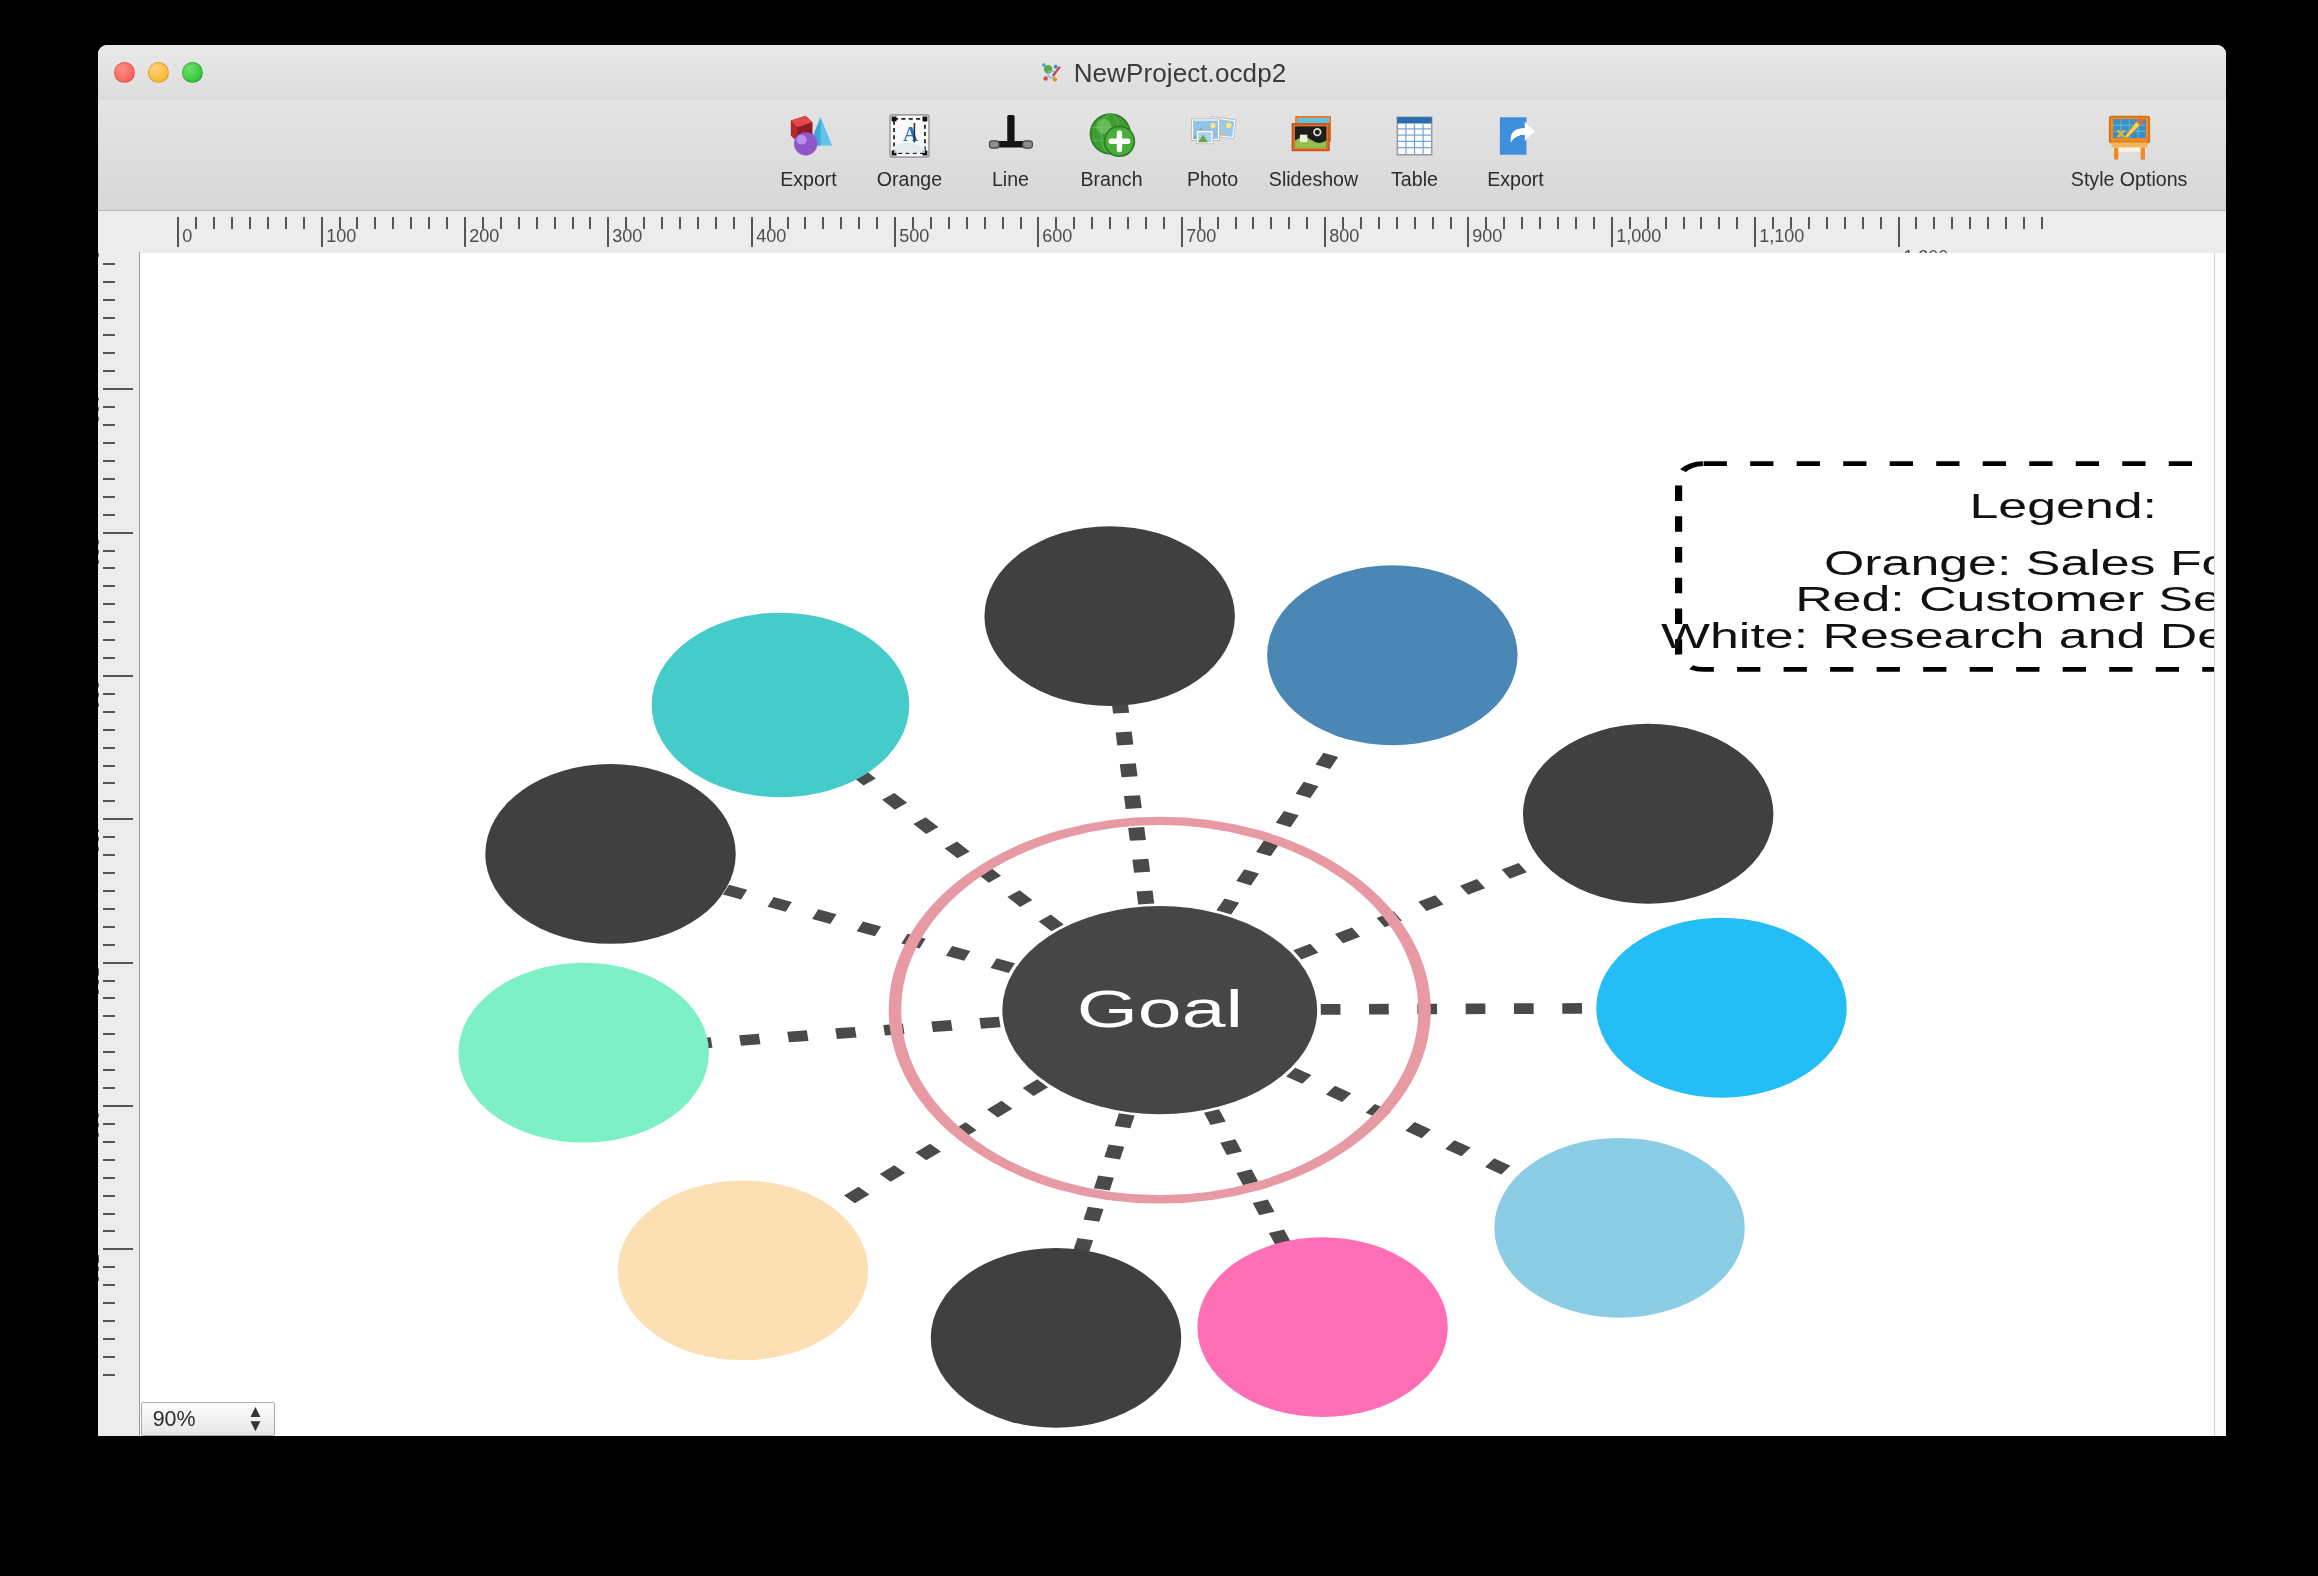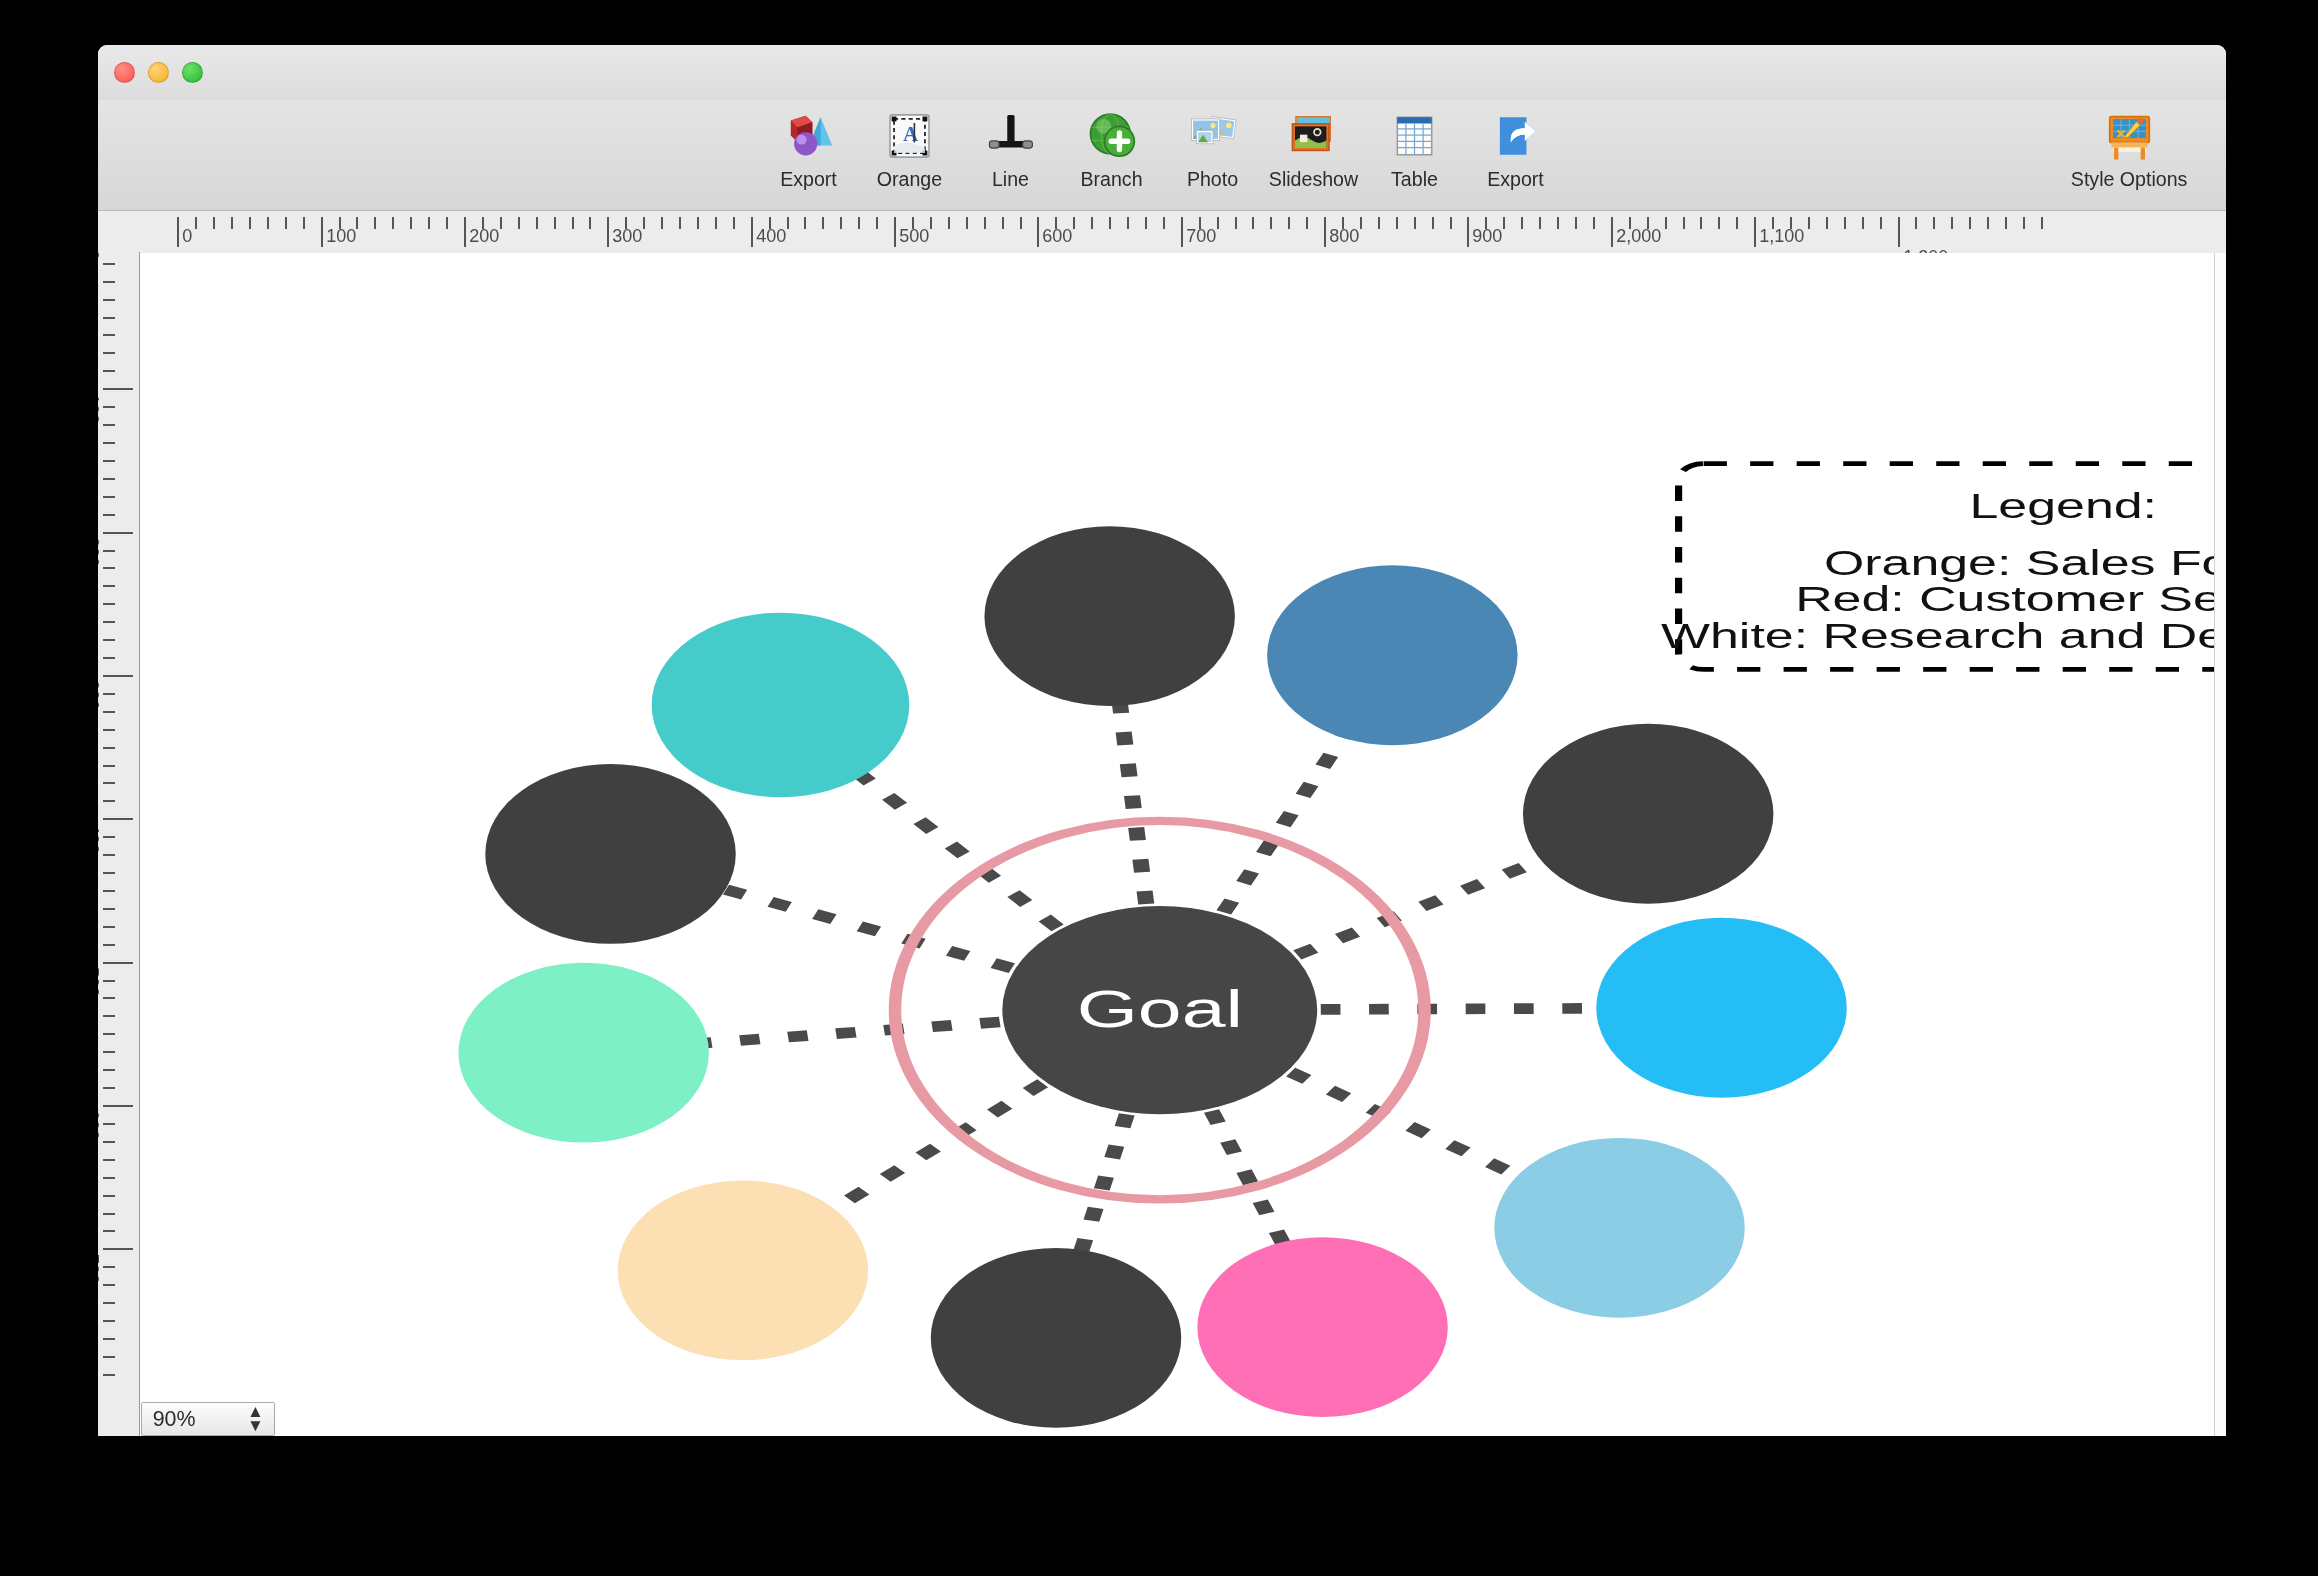--- a/index.html
+++ b/index.html
@@ -238,20 +238,35 @@
 <body>
 
 <div id="root">
   <div class="window">
 
     <div class="titlebar">
       <div class="traffic">
         <div class="light close"></div>
         <div class="light min"></div>
         <div class="light max"></div>
+      </div>
+      <div class="title-wrap">
+        <span>
+          <svg class="doc-icon" viewBox="0 0 32 32">
+            <circle cx="12" cy="11" r="5" fill="#5aa843"></circle>
+            <circle cx="21" cy="8" r="2.4" fill="#3f8fd2"></circle>
+            <circle cx="7" cy="6" r="2.2" fill="#4fa3e0"></circle>
+            <circle cx="9" cy="22" r="2.6" fill="#d94b4b"></circle>
+            <circle cx="20" cy="23" r="2.6" fill="#f28a20"></circle>
+            <circle cx="16" cy="17" r="4.2" fill="none" stroke="#6fb7e8" stroke-width="1.6"></circle>
+            <path d="M18 18 L27 7" stroke="#d0443d" stroke-width="2.6" stroke-linecap="round"></path>
+            <path d="M25 5 L29 9" stroke="#e8e2d0" stroke-width="3" stroke-linecap="round"></path>
+          </svg>
+        </span>
+        <span class="title-text">NewProject.ocdp2</span>
       </div>
     </div>
 
     <div class="toolbar">
       <div class="tb-center">
 
         <div class="tb-item">
           <div class="tb-icon">
             <svg viewBox="0 0 64 64" width="53" height="53">
               <path d="M10 14 L28 8 L36 16 L36 34 L18 40 L10 32 Z" fill="#b3272e"></path>
@@ -483,21 +498,21 @@
         <div class="tick major" style="left: 1328px;"></div>
         <div class="rlabel" style="left: 1328px;">900</div>
         <div class="tick minor" style="left: 1346px;"></div>
         <div class="tick minor" style="left: 1364px;"></div>
         <div class="tick minor" style="left: 1382px;"></div>
         <div class="tick minor" style="left: 1400px;"></div>
         <div class="tick minor" style="left: 1418px;"></div>
         <div class="tick minor" style="left: 1436px;"></div>
         <div class="tick minor" style="left: 1454px;"></div>
         <div class="tick major" style="left: 1472px;"></div>
-        <div class="rlabel" style="left: 1472px;">2,000</div>
+        <div class="rlabel" style="left: 1472px;">1,000</div>
         <div class="tick minor" style="left: 1490px;"></div>
         <div class="tick minor" style="left: 1508px;"></div>
         <div class="tick minor" style="left: 1526px;"></div>
         <div class="tick minor" style="left: 1544px;"></div>
         <div class="tick minor" style="left: 1561px;"></div>
         <div class="tick minor" style="left: 1579px;"></div>
         <div class="tick minor" style="left: 1597px;"></div>
         <div class="tick major" style="left: 1615px;"></div>
         <div class="rlabel" style="left: 1615px;">1,100</div>
         <div class="tick minor" style="left: 1633px;"></div>

